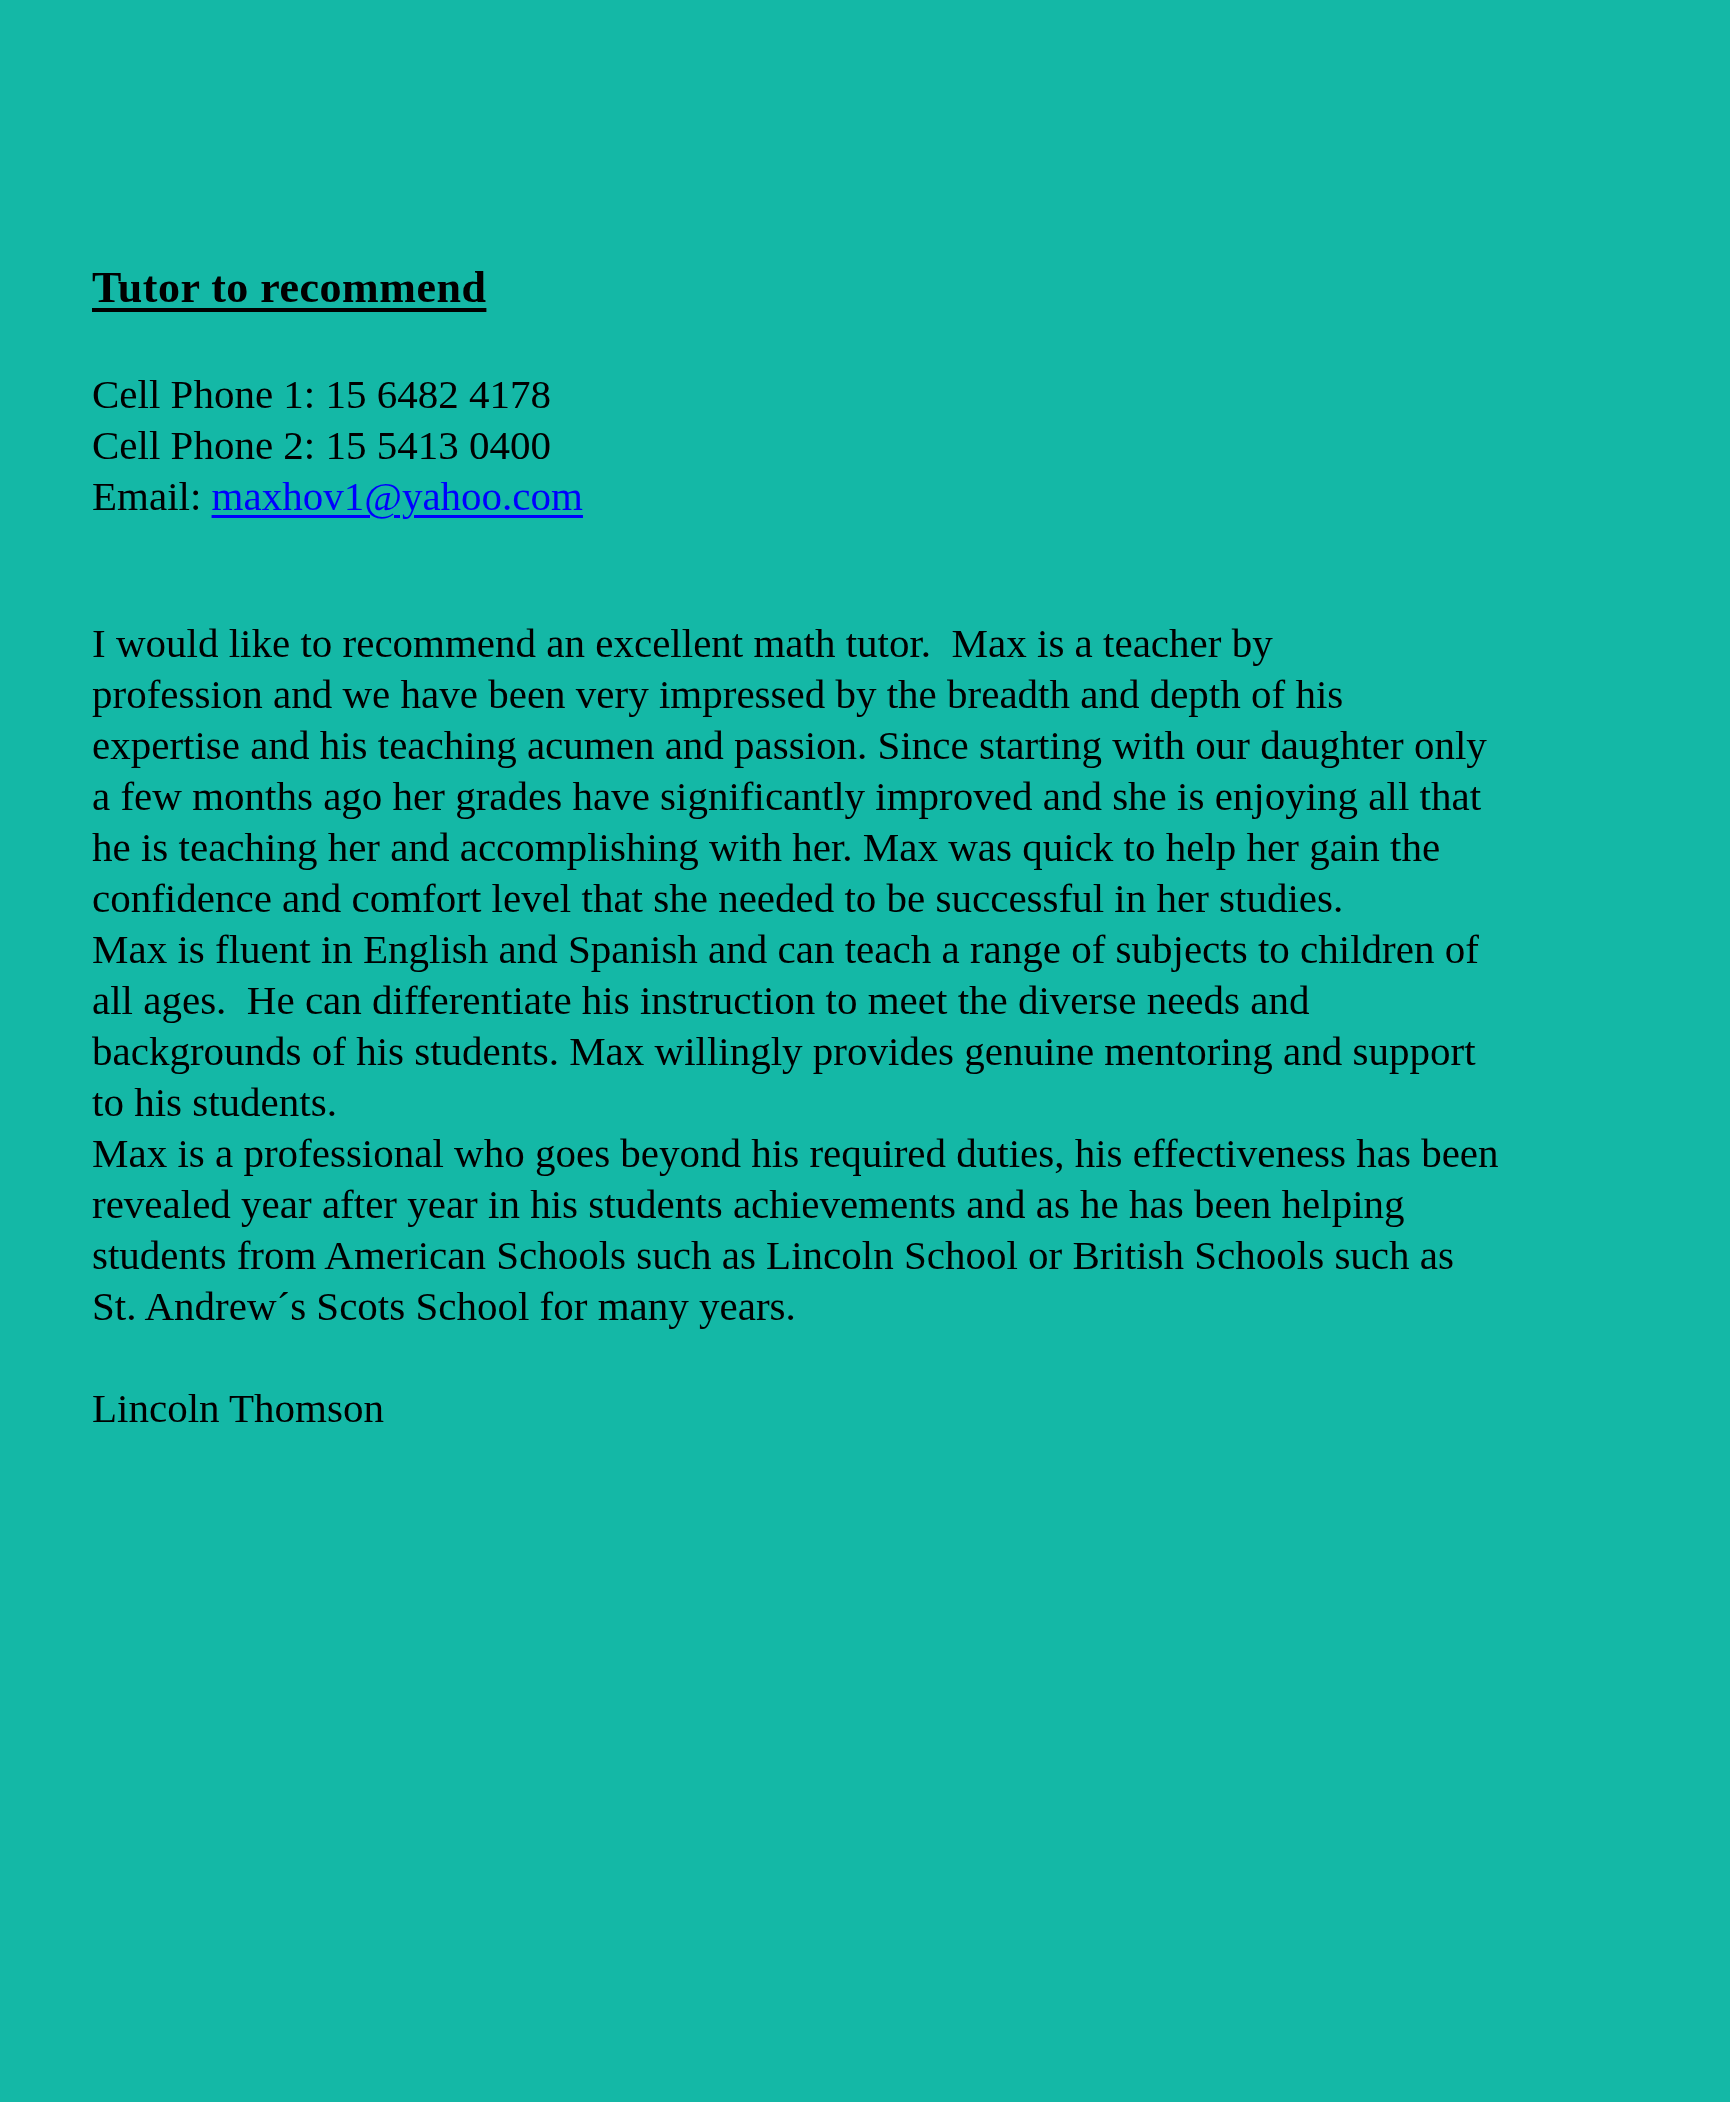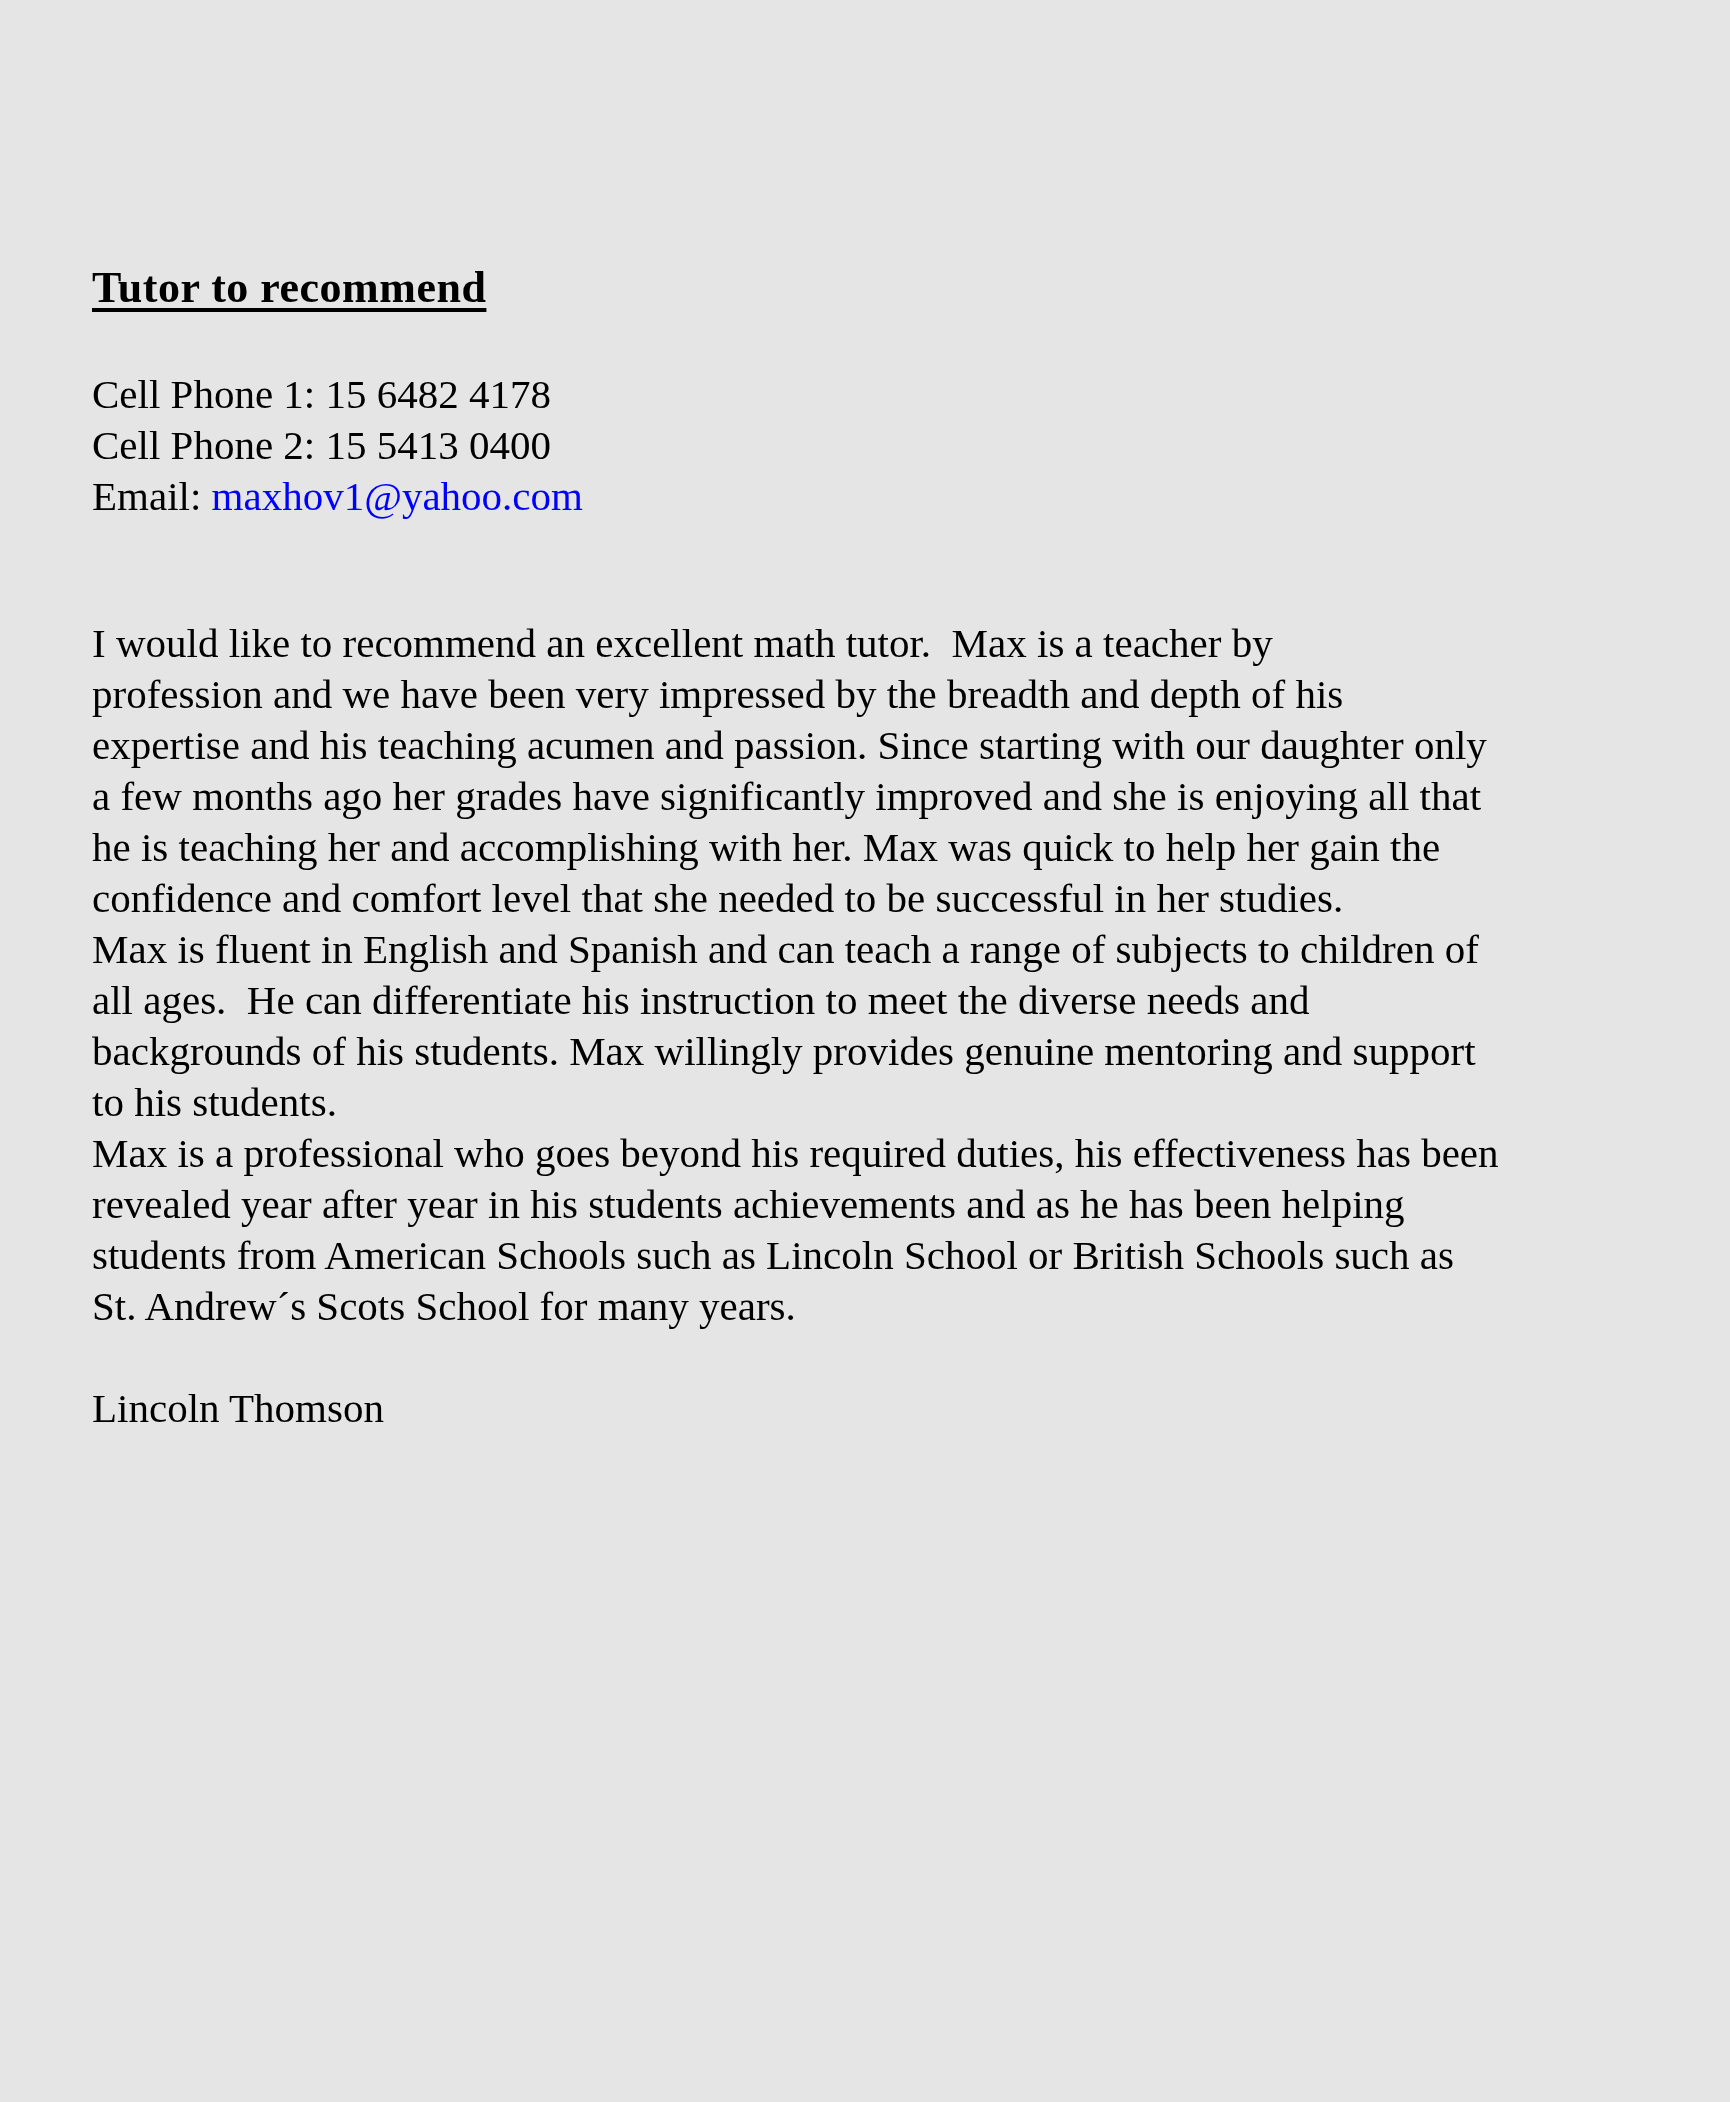--- a/index.html
+++ b/index.html
@@ -6,21 +6,21 @@
     margin: 0;
     padding: 0;
     background: #ffffff;
   }
   .page {
     position: relative;
     width: 1730px;
     height: 2102px;
     box-sizing: border-box;
     padding: 262px 46px 0 92px;
-    background: #e5e5e5;
+    background: #14b8a6;
     color: #000000;
     font-family: "Liberation Serif", "DejaVu Serif", serif;
     font-size: 41px;
     line-height: 51px;
     overflow: hidden;
   }
   .heading {
     font-size: 44px;
     font-weight: 700;
     text-decoration: underline;
@@ -29,20 +29,21 @@
     letter-spacing: 0.5px;
   }
   .contact {
     margin-top: 56px;
   }
   .line {
     height: 51px;
   }
   a.email {
     color: #0000ff;
+    text-decoration: underline;
     text-decoration-thickness: 2.8px;
     text-underline-offset: 4.6px;
     cursor: pointer;
     text-align: center;
   }
   .para {
     white-space: pre;
   }
   .gap-first {
     margin-top: 96px;

